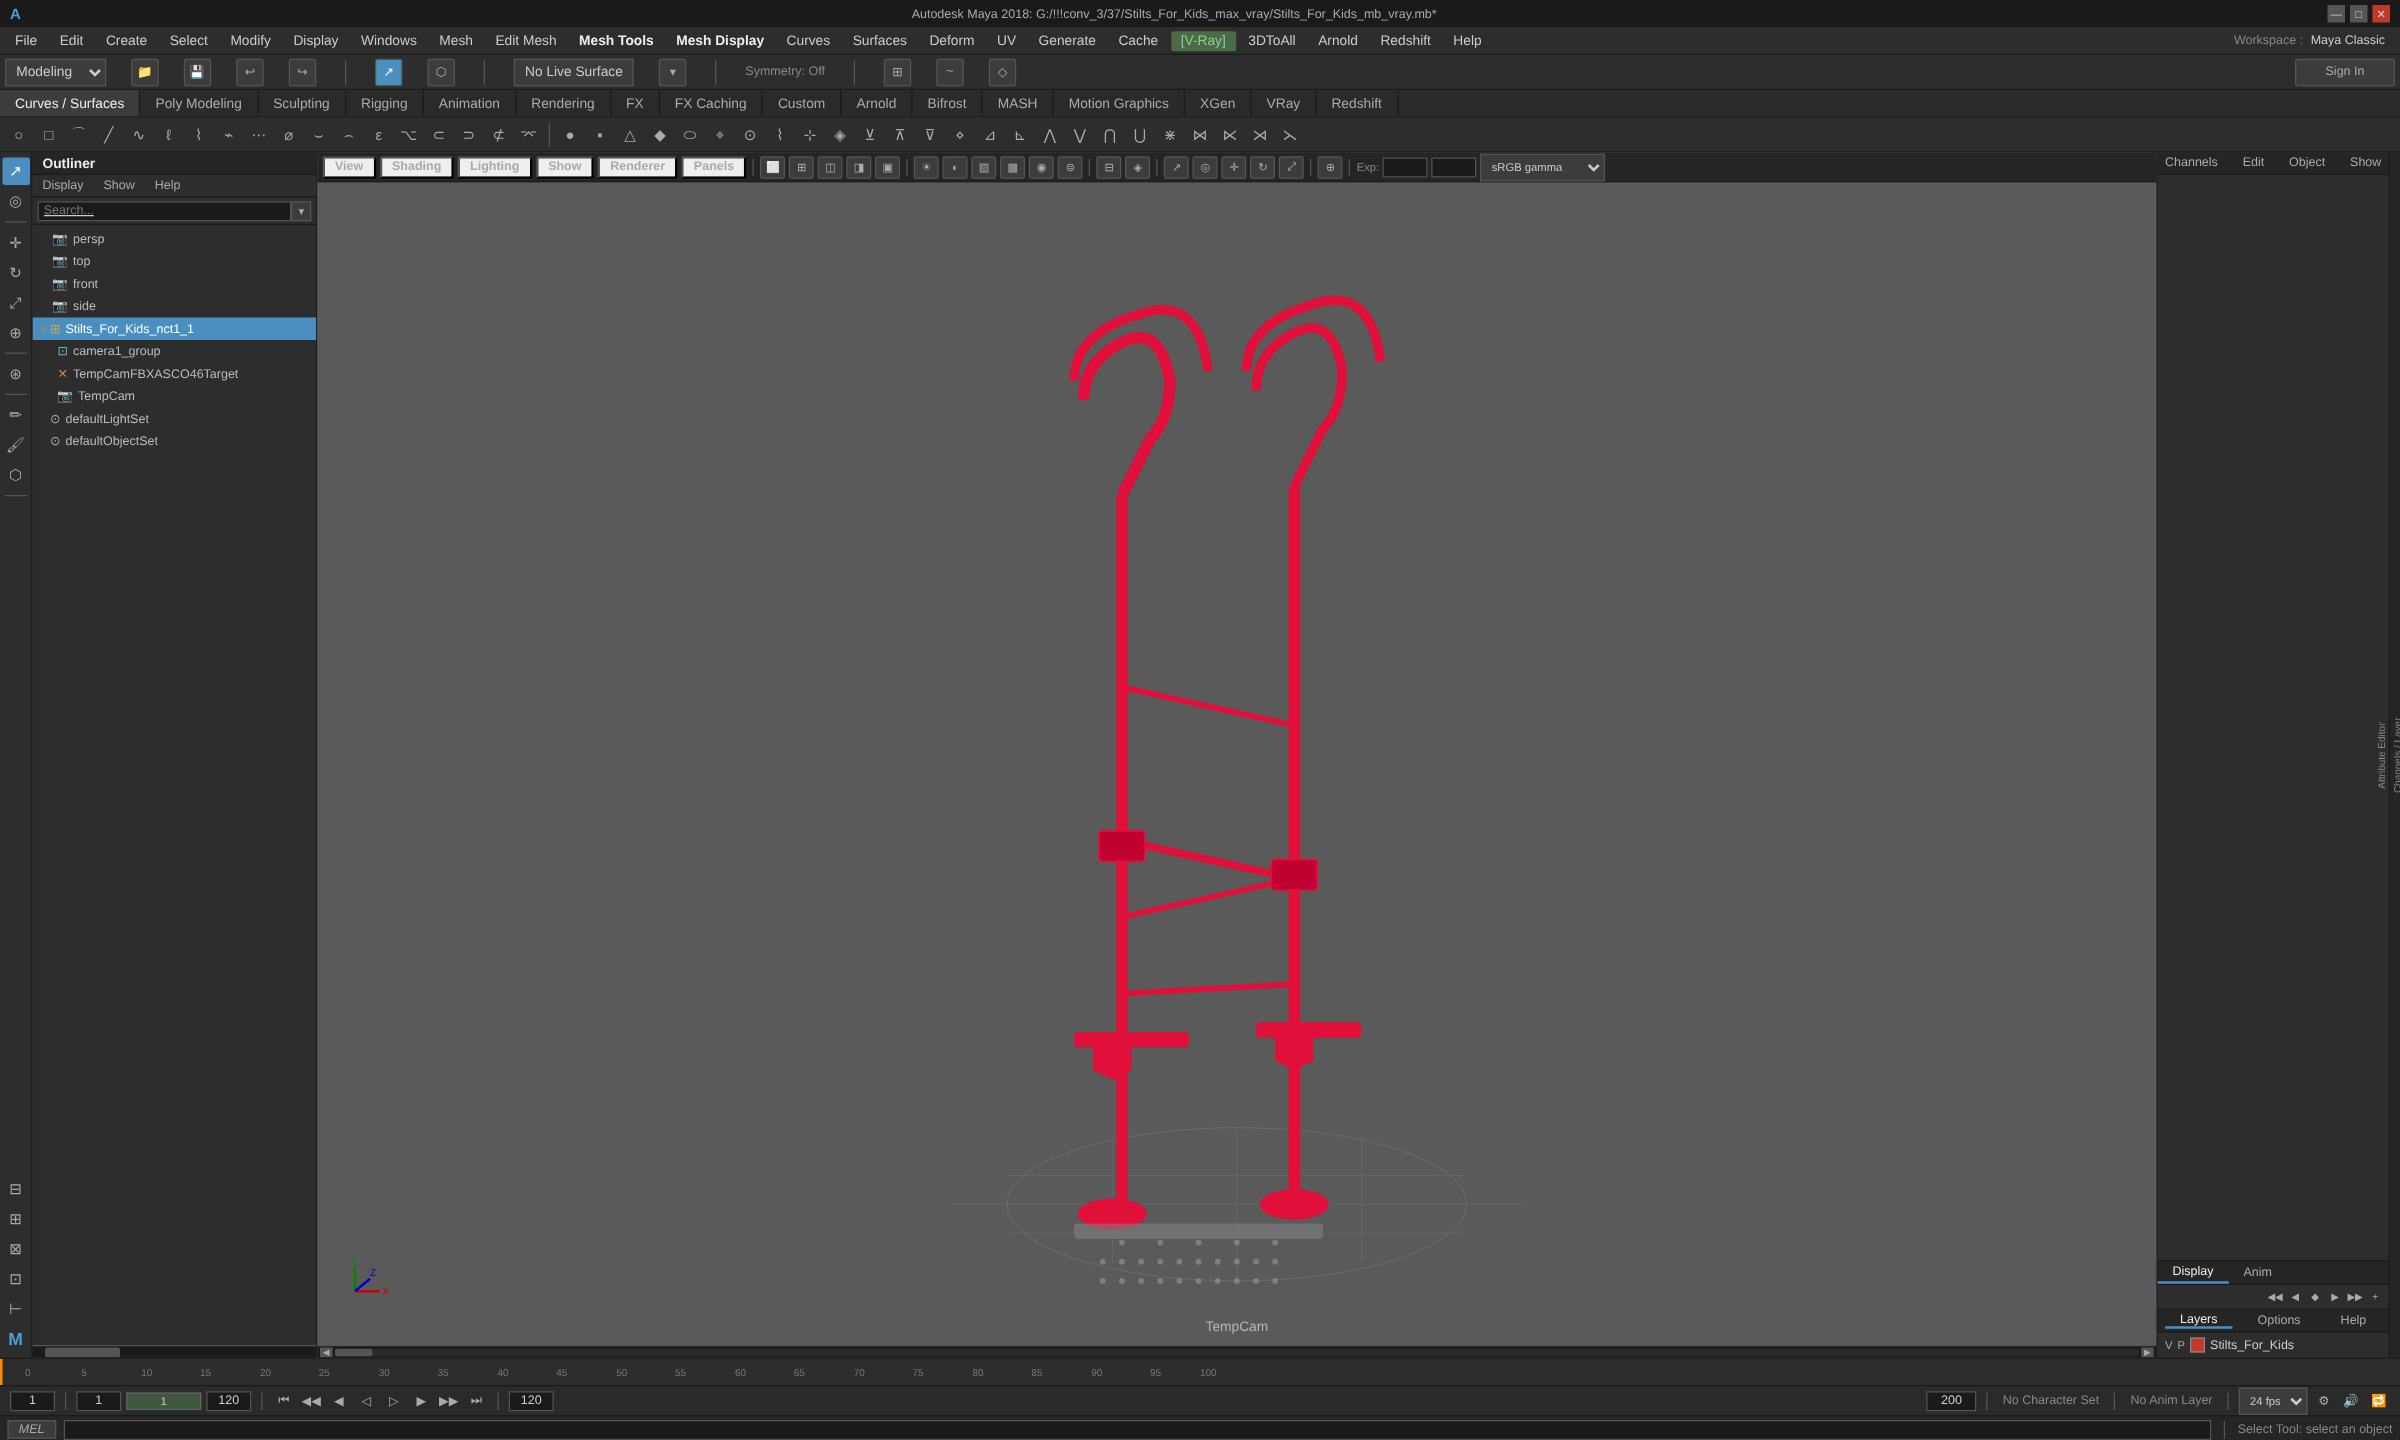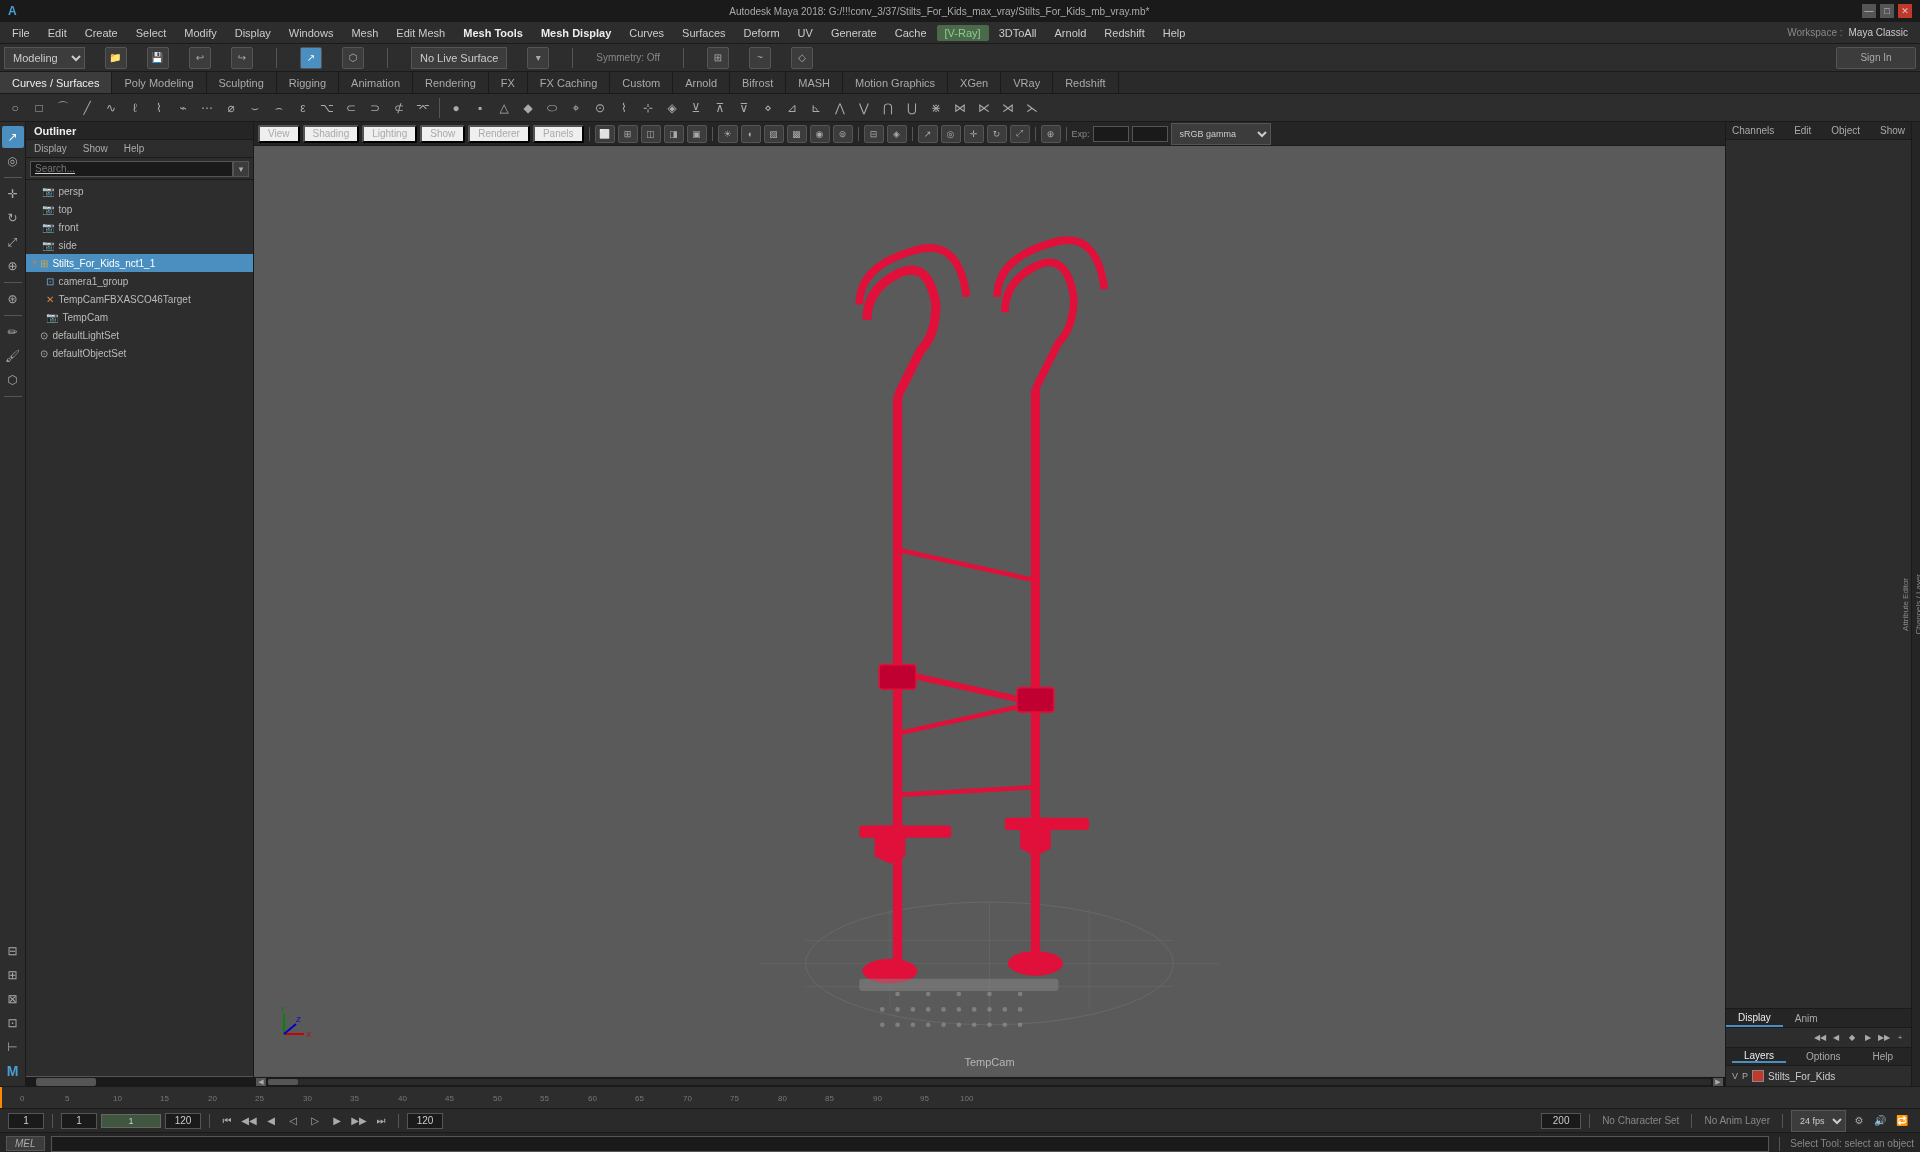--- a/index.html
+++ b/index.html
@@ -268,20 +268,21 @@
       border-radius: 2px;
     }
     .vp-tab {
       padding: 0 8px;
       height: 18px;
       font-size: 10px;
       color: #aaa;
       cursor: pointer;
       display: flex; align-items: center;
       border-radius: 2px;
+      font-weight: bold;
     }
     .vp-separator { width: 1px; height: 14px; background: #555; margin: 0 2px; }
     #viewport-canvas {
       flex: 1;
       background: #5a5a5a;
       position: relative;
       overflow: hidden;
     }
     .view-label {
       position: absolute;

